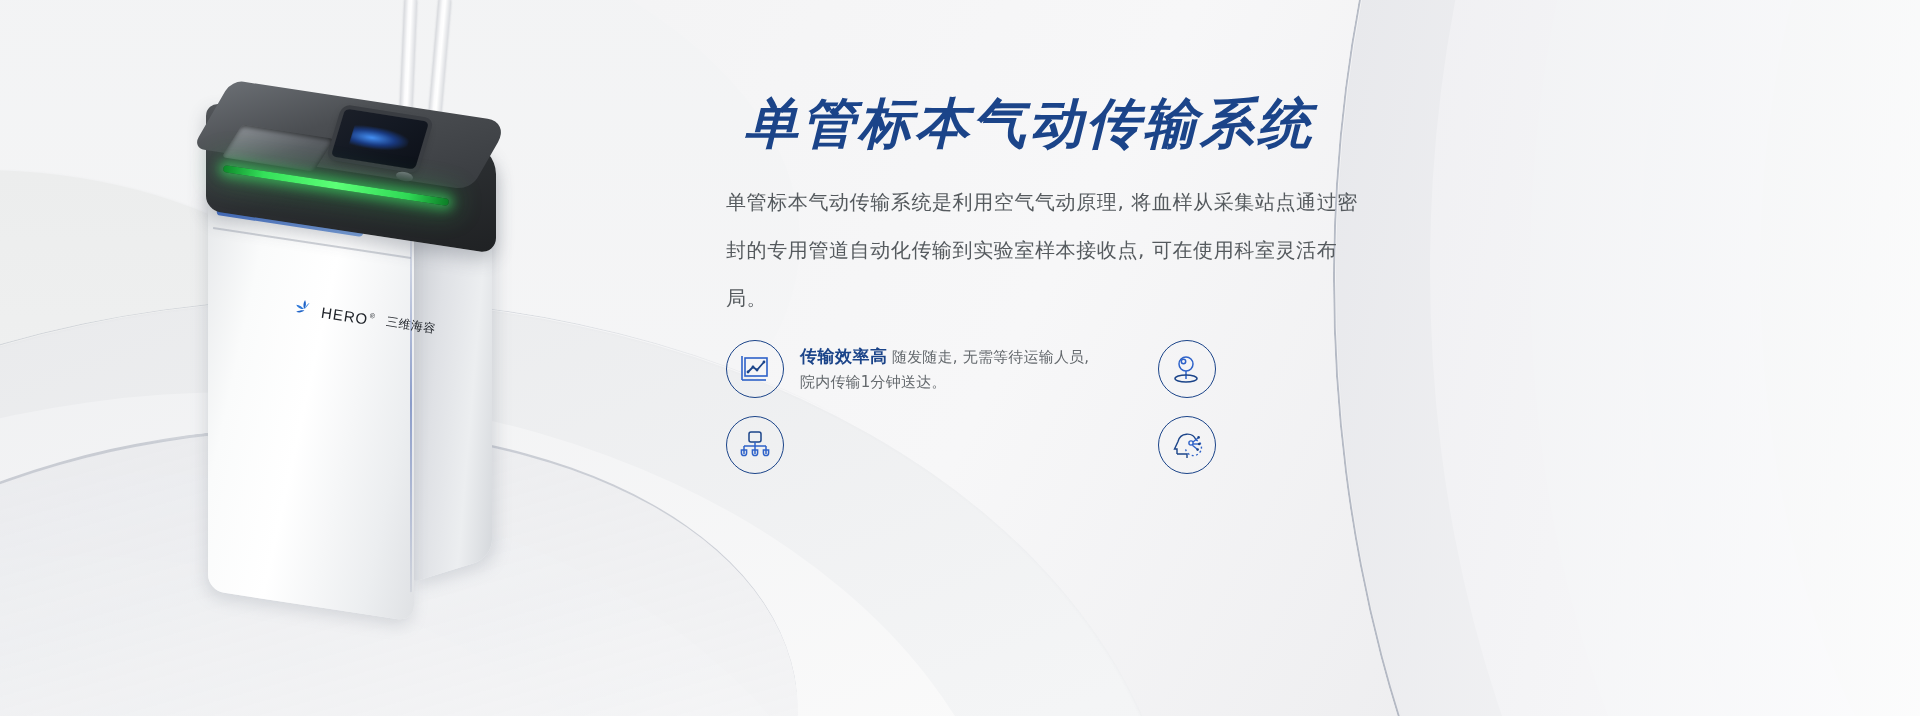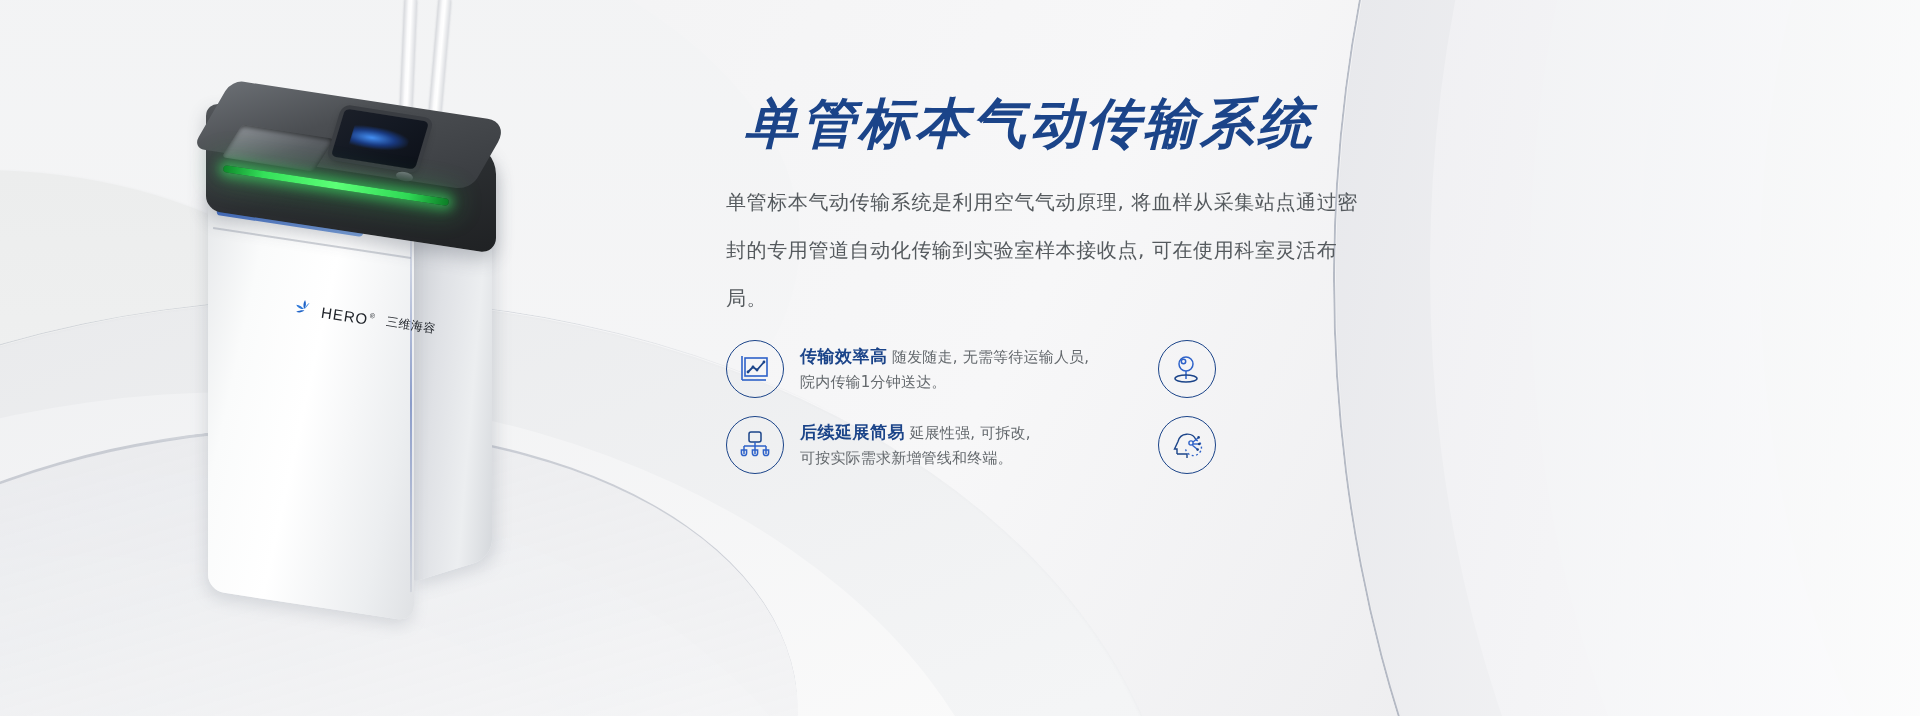--- a/index.html
+++ b/index.html
@@ -271,25 +271,20 @@
             <line x1="16" y1="17" x2="16" y2="21"></line>
             <line x1="27" y1="17" x2="27" y2="21"></line>
             <path d="M2.4 21h5.2v3a2.6 2.6 0 0 1-5.2 0z"></path>
             <path d="M13.4 21h5.2v3a2.6 2.6 0 0 1-5.2 0z"></path>
             <path d="M24.4 21h5.2v3a2.6 2.6 0 0 1-5.2 0z"></path>
             <line x1="5" y1="21" x2="5" y2="25"></line>
             <line x1="16" y1="21" x2="16" y2="25"></line>
             <line x1="27" y1="21" x2="27" y2="25"></line>
           </svg>
         </span>
-        <span class="fText">
-          <span class="fTitle">后续延展简易</span>
-          <span class="fDesc">延展性强, 可拆改,
-可按实际需求新增管线和终端。</span>
-        </span>
       </div>
 
       <div class="feature">
         <span class="fIcon">
           <svg width="34" height="34" viewBox="0 0 34 34" fill="none" stroke="#2e62c9" stroke-width="1.4">
             <path d="M7 26v-5H4.5L8 13.5A9.5 9.5 0 0 1 26 12" stroke="#1b4489"></path>
             <path d="M7 26h10v4" stroke="#1b4489"></path>
             <path d="M26 12a8 8 0 1 1-10.5 8.5" stroke="#2e62c9" stroke-dasharray="2 2.4"></path>
             <circle cx="21" cy="15" r="2.1" fill="none"></circle>
             <line x1="23" y1="14" x2="28" y2="10"></line>

